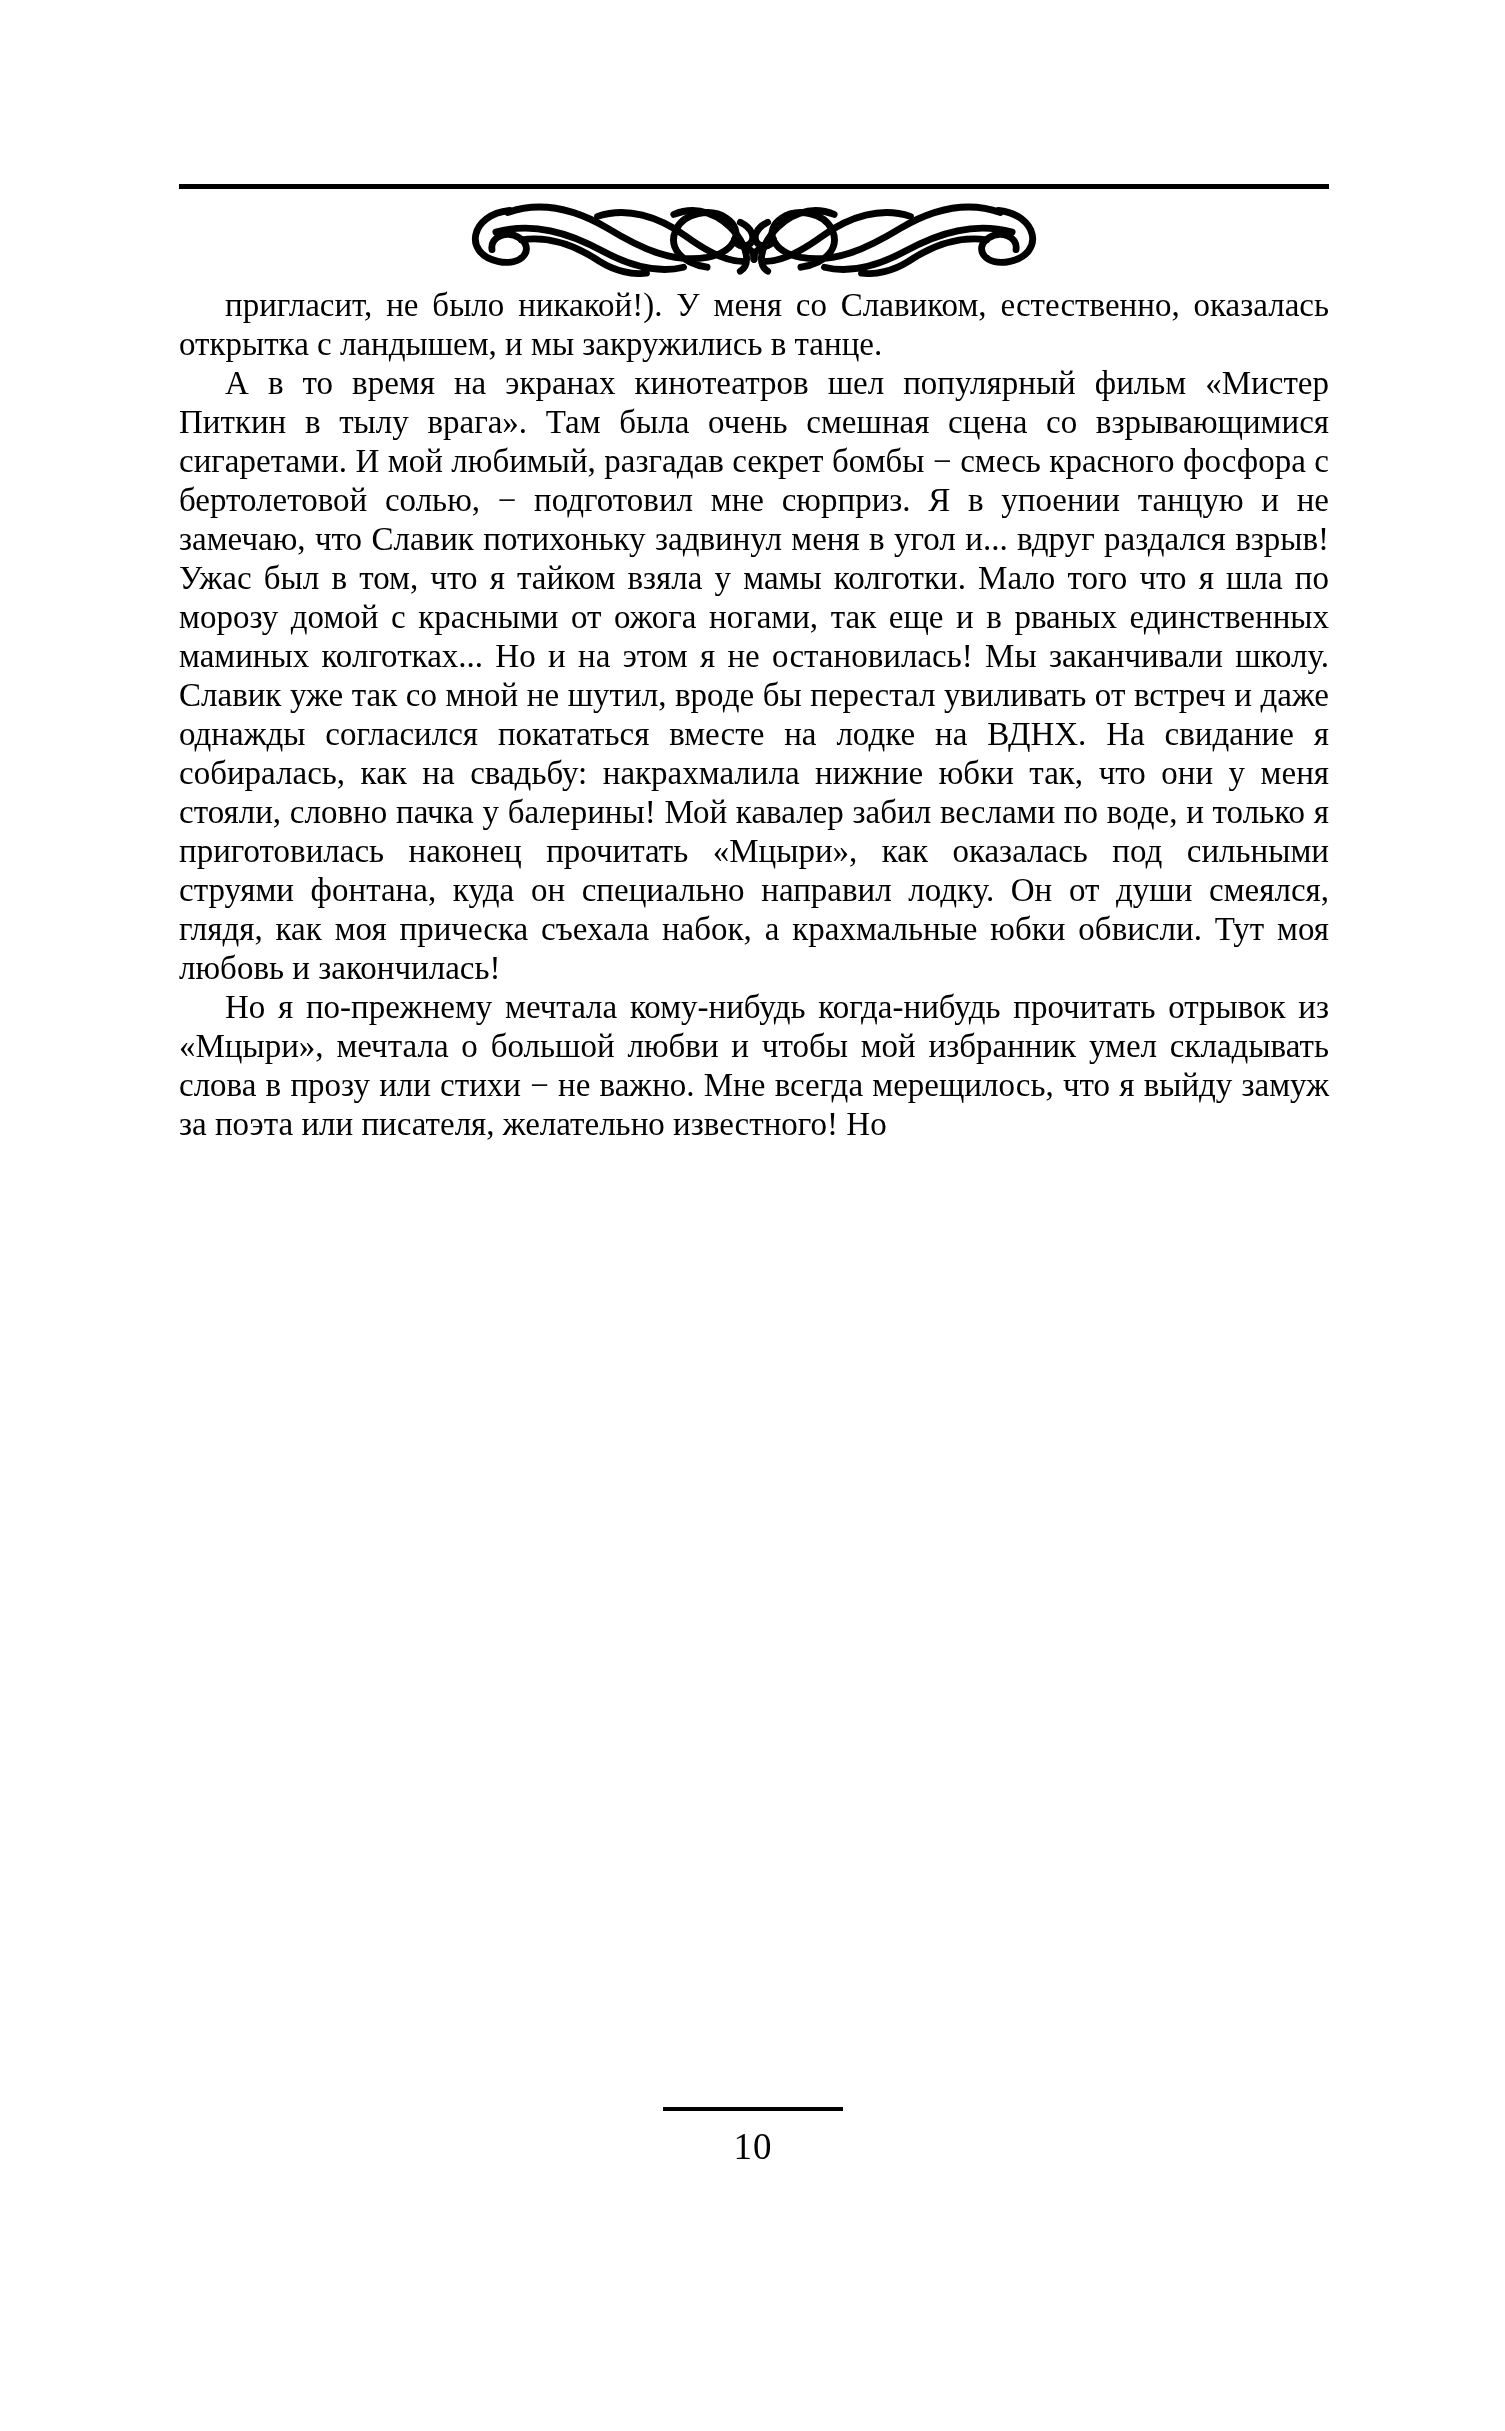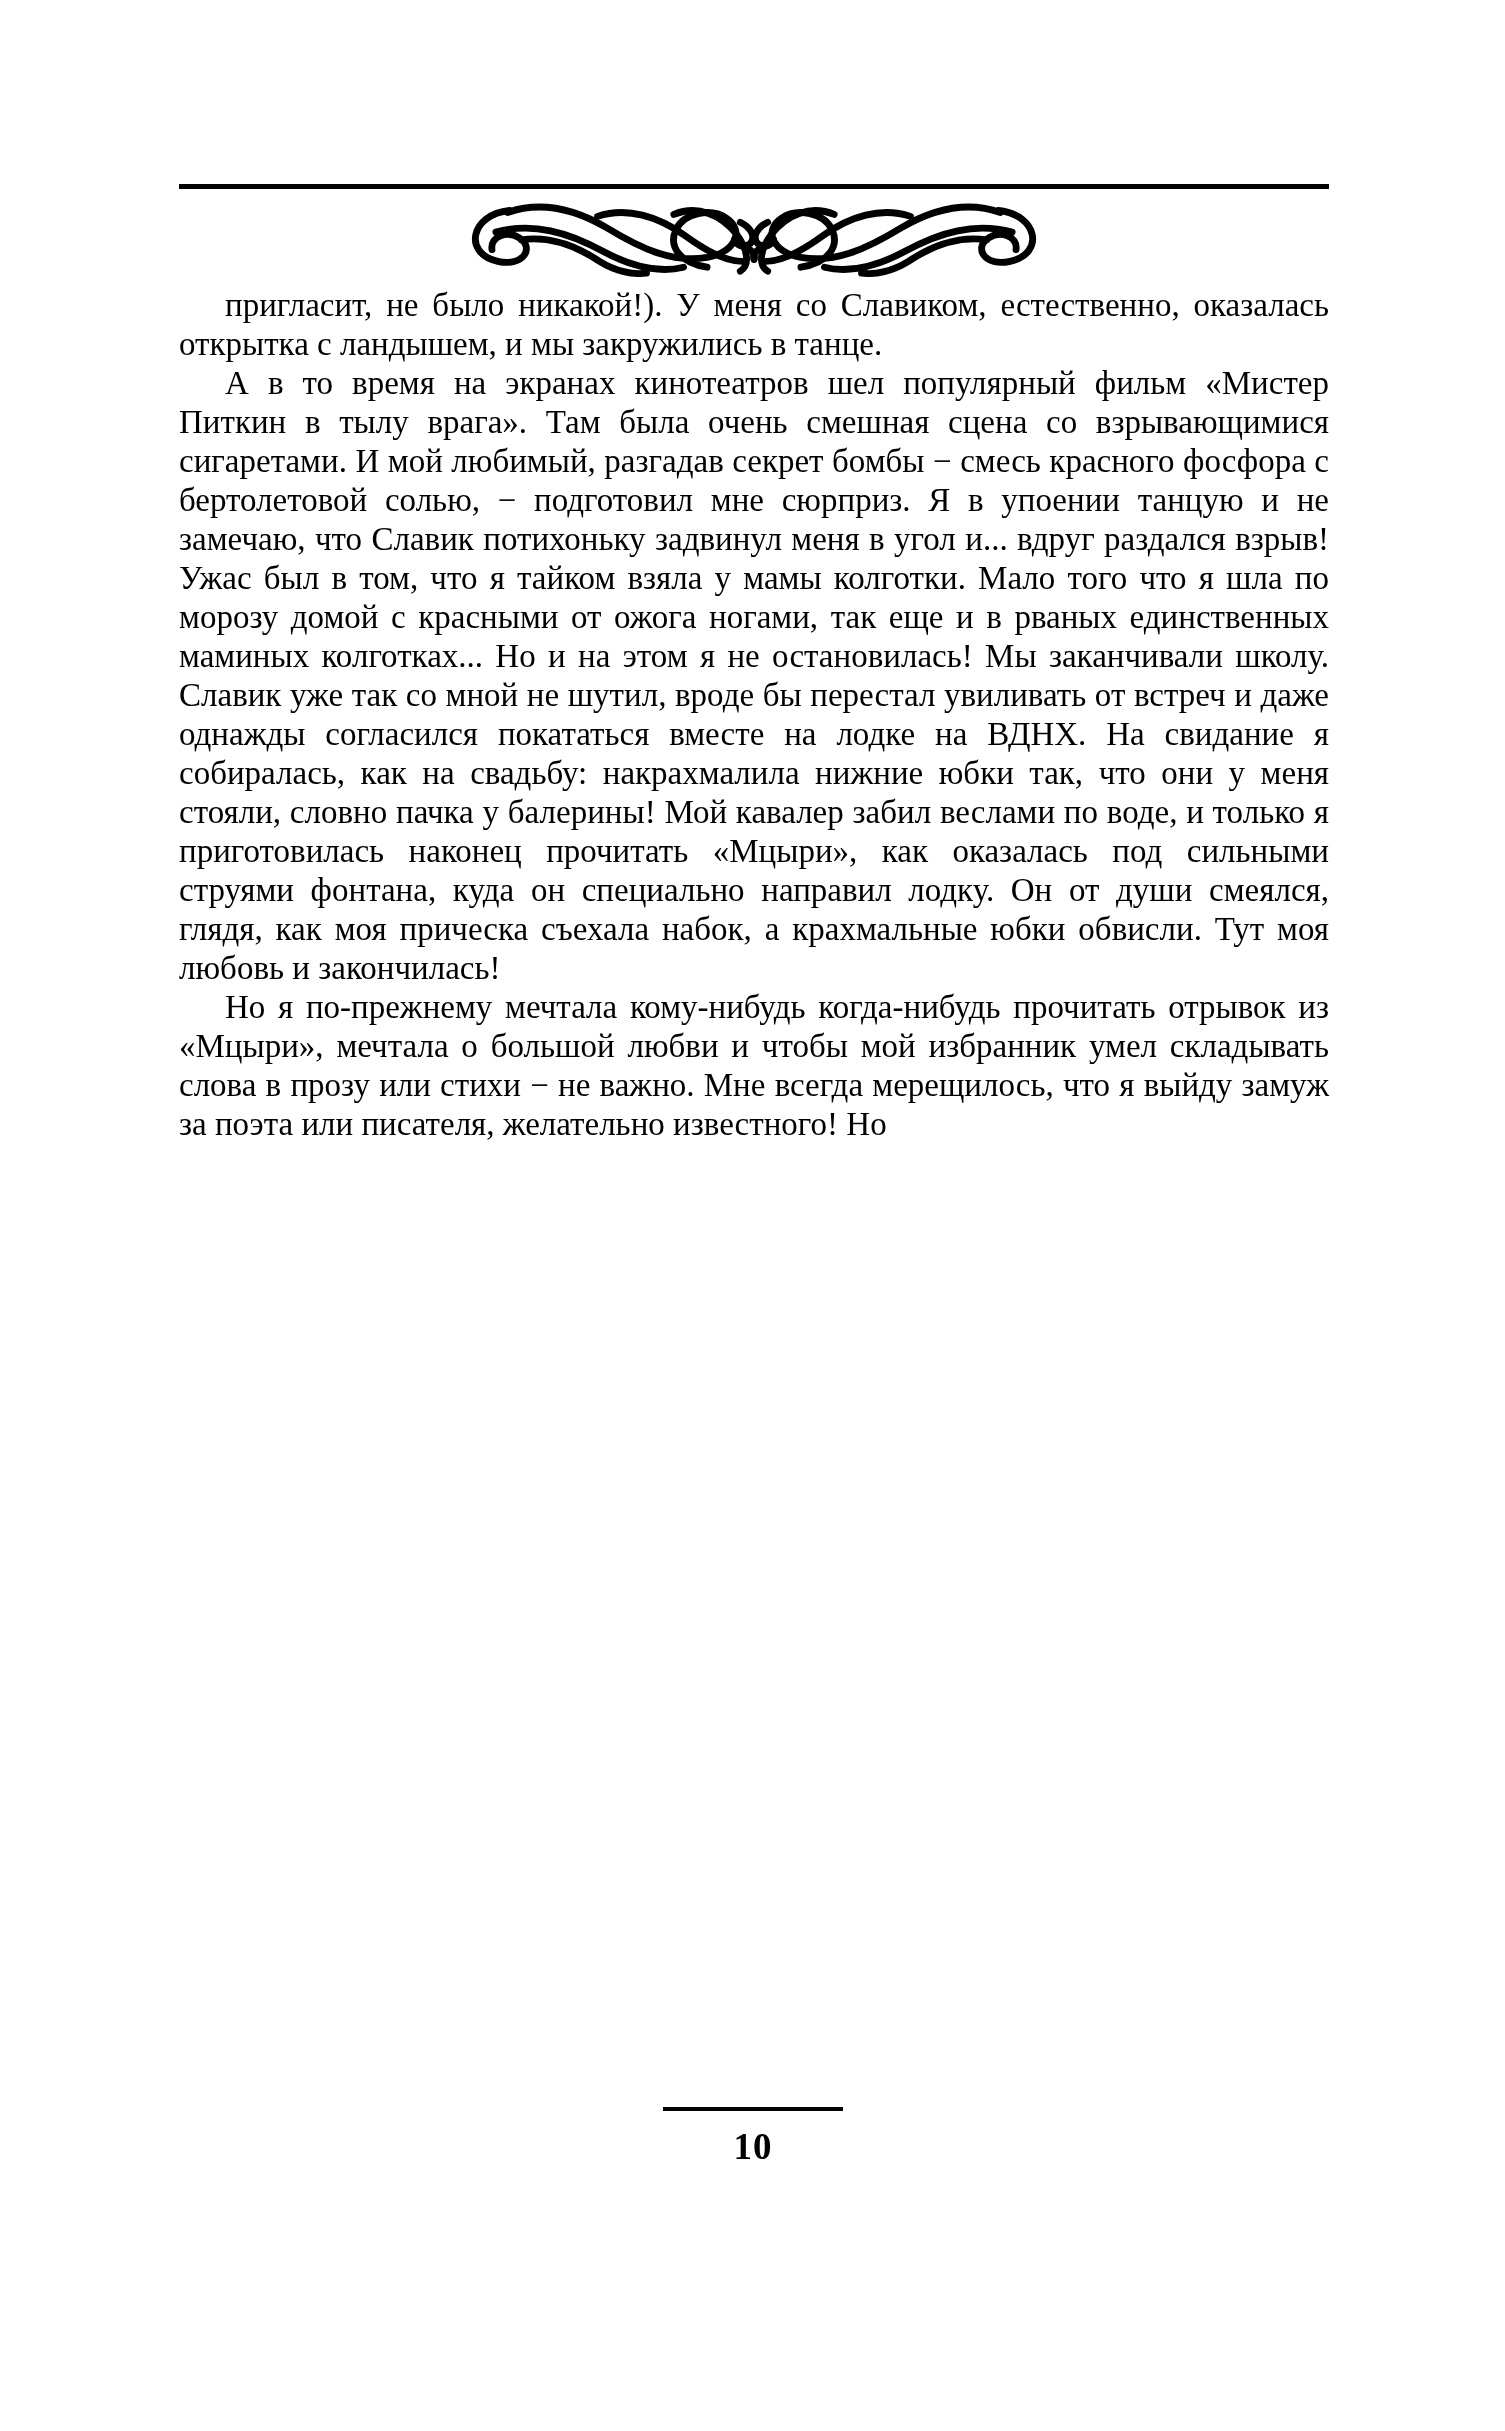--- a/index.html
+++ b/index.html
@@ -92,21 +92,21 @@
 
   .footer-rule {
     width: 180px;
     height: 3.9px;
     background: #000000;
     margin: 0 auto 13.7px auto;
   }
 
   .page-number {
     font-size: 37px;
-    font-weight: bold;
+    font-weight: normal;
     line-height: 43px;
     letter-spacing: 1px;
   }
 </style>
 </head>
 <body>
 
 <div class="page">
 
   <div class="header-block">

